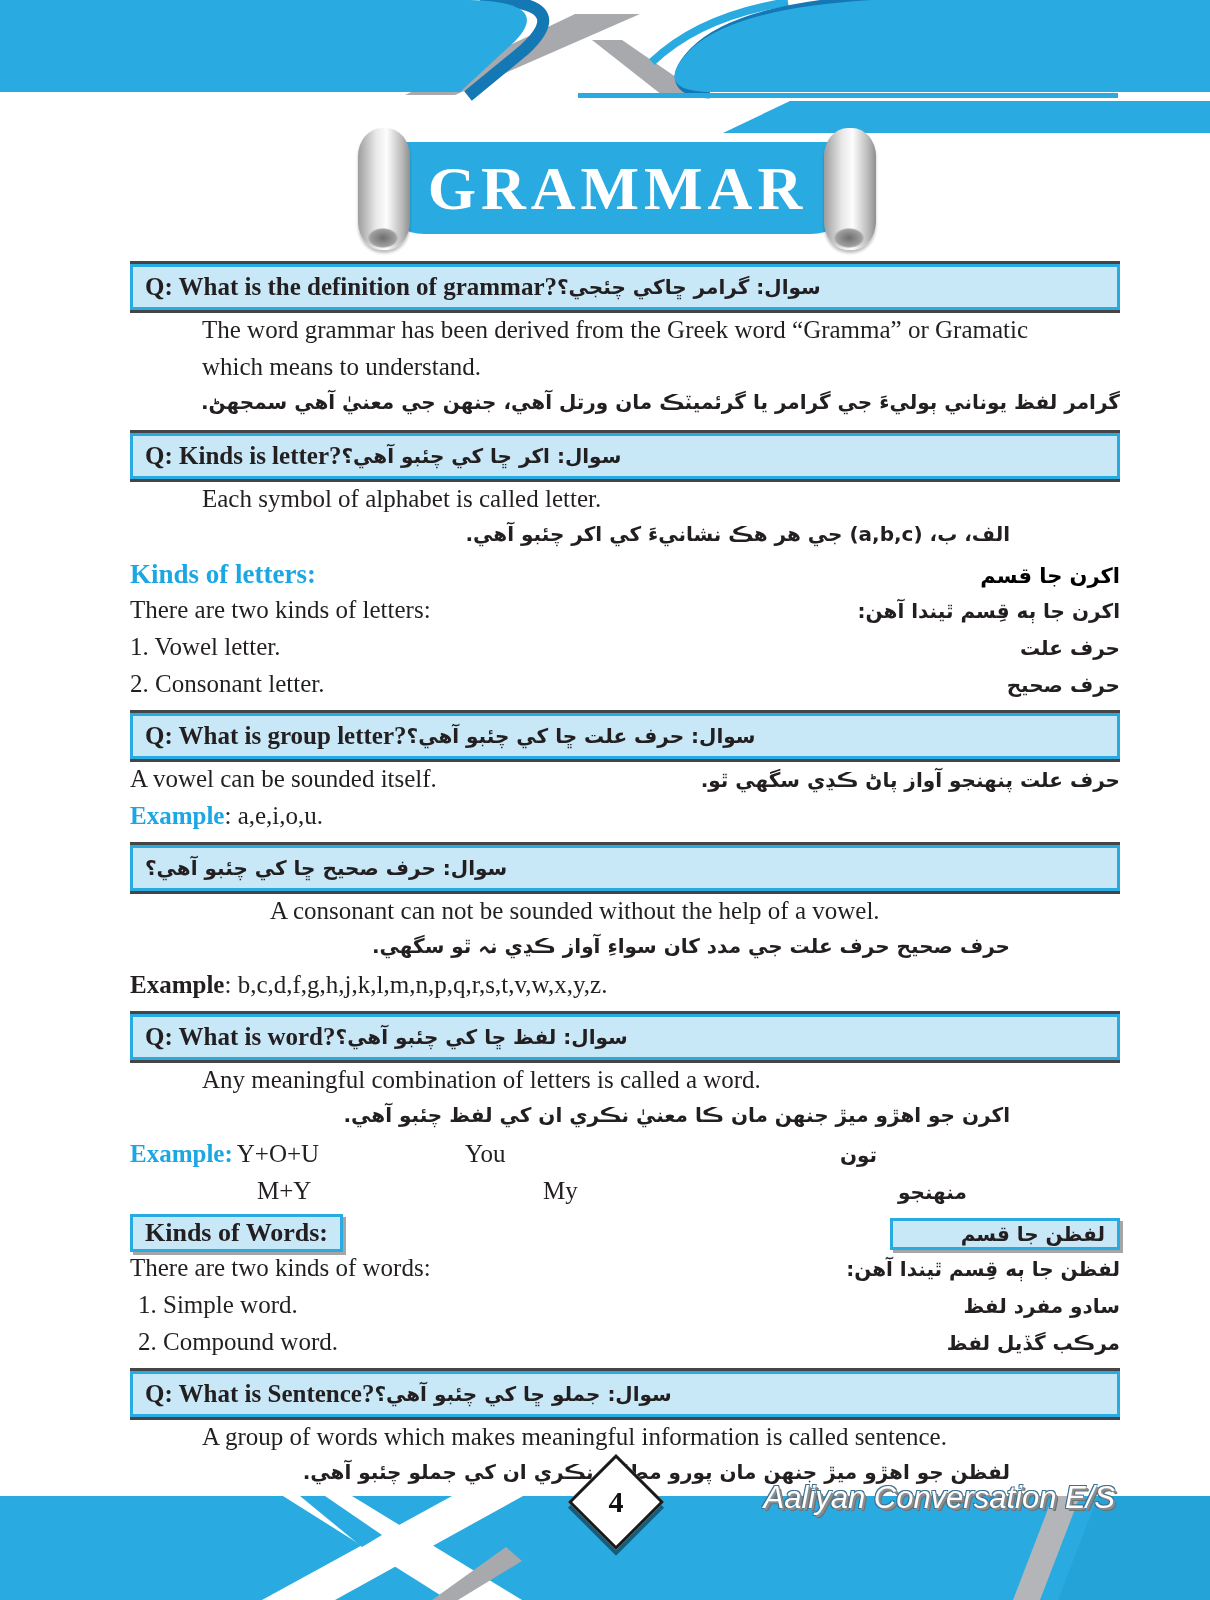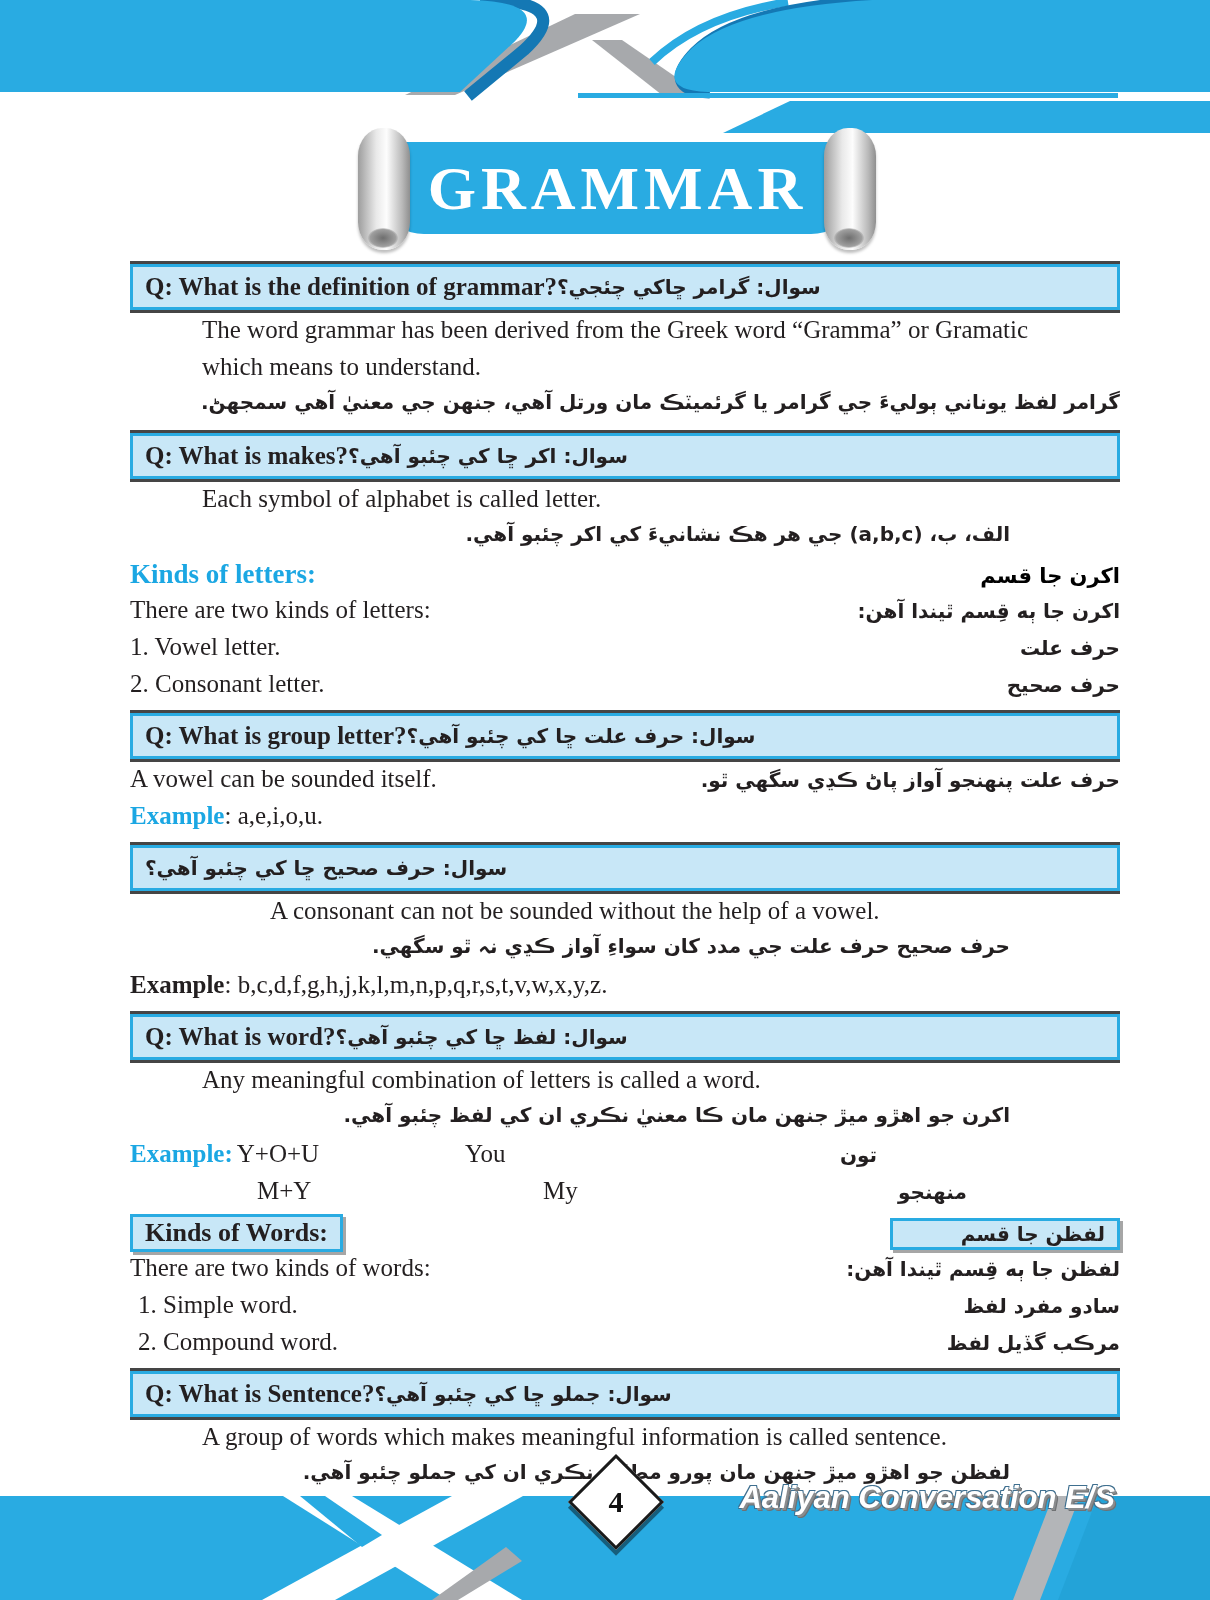--- a/index.html
+++ b/index.html
@@ -47,21 +47,21 @@
   .kbox .en{font-weight:bold;font-size:26px;}
   .ex-col-a{display:inline-block;min-width:205px;}
   .ex-col-b{display:inline-block;min-width:255px;}
 
   
   .diamond{position:absolute;left:582px;top:1468px;width:62px;height:62px;background:#ffffff;
     border:3px solid #1a1a1a;transform:rotate(45deg);box-shadow:4px 4px 0 rgba(0,0,0,0.45);z-index:5;}
   .diamond span{position:absolute;left:0;top:0;width:62px;height:62px;transform:rotate(-45deg);
     display:flex;align-items:center;justify-content:center;font-size:30px;font-weight:bold;color:#111;}
   .brand{position:absolute;right:95px;top:1480px;z-index:5;
-    font-family:"Liberation Sans","DejaVu Sans",sans-serif;font-style:italic;font-weight:bold;
+    font-family:"Liberation Sans","DejaVu Sans",sans-serif;font-style:italic;font-weight:normal;
     font-size:31px;color:#ffffff;
     text-shadow:2px 2px 0 #8a8c8e,3px 3px 0 #6f7173,-1px -1px 0 #3f6f8f,1px -1px 0 #3f6f8f,-1px 1px 0 #3f6f8f;}
 </style>
 </head>
 <body>
 
 <div class="page">
 
   <svg class="hdr-svg" width="1210" height="135" viewBox="0 0 1210 135">
     <path d="M575,14 L640,14 L455,95 L405,95 Z" fill="#a7a9ac"></path>
@@ -93,21 +93,21 @@
         <span class="en">The word grammar has been derived from the Greek word “Gramma” or Gramatic</span>
       </div>
     <div class="row single-en indent">
         <span class="en">which means to understand.</span>
       </div>
     <div class="row single-sd">
         <span class="sd" dir="rtl">گرامر لفظ يوناني ٻوليءَ جي گرامر يا گرئميٽڪ مان ورتل آهي، جنهن جي معنيٰ آهي سمجهڻ.</span>
       </div>
 
     <div class="qbar">
-      <span class="q-en">Q:  What is makes?</span>
+      <span class="q-en">Q:  Kinds is letter?</span>
       <span class="q-sd" dir="rtl">سوال:    اکر ڇا کي چئبو آهي؟</span>
     </div>
     <div class="row single-en indent">
         <span class="en">Each symbol of alphabet is called letter.</span>
       </div>
     <div class="row single-sd" style="padding-right:110px;">
         <span class="sd" dir="rtl">الف، ب، (a,b,c) جي هر هڪ نشانيءَ کي اکر چئبو آهي.</span>
       </div>
 
     <div class="row">

